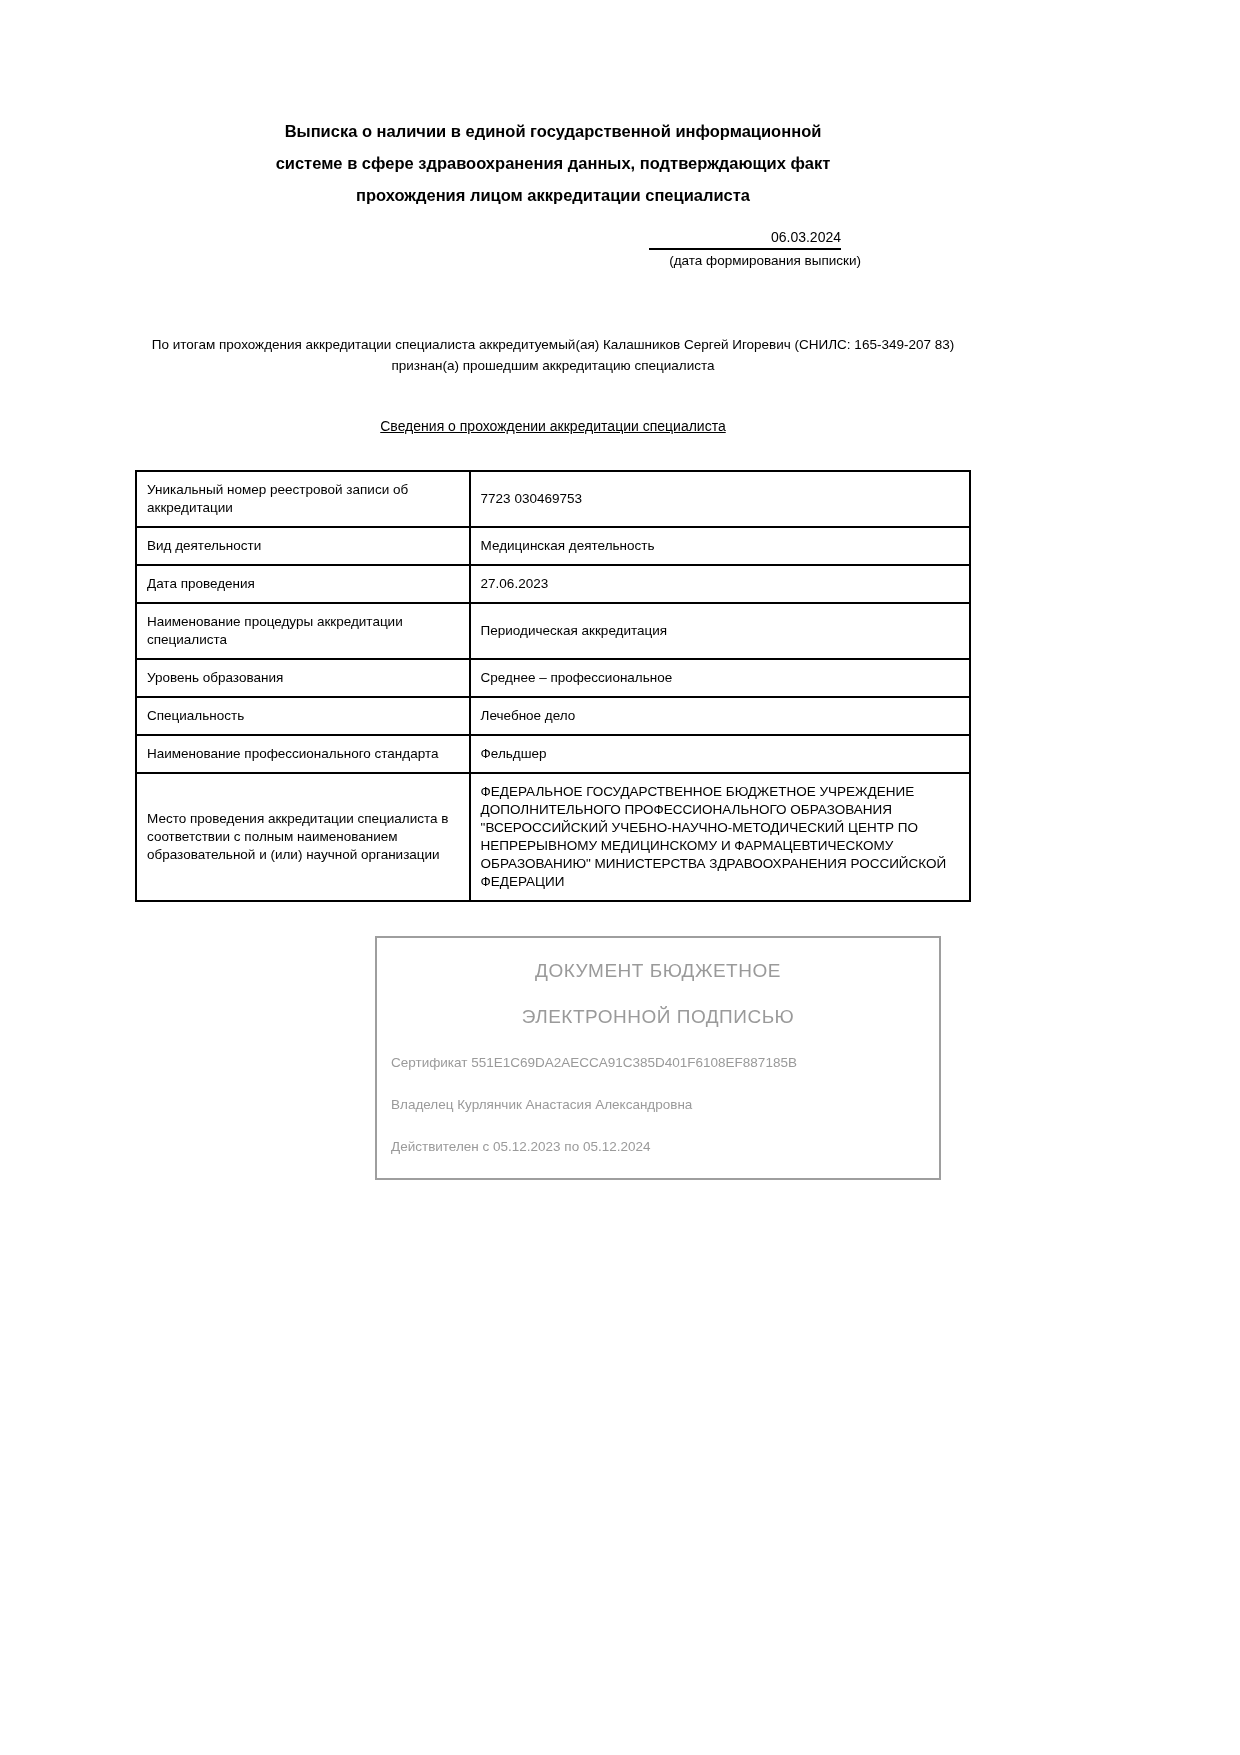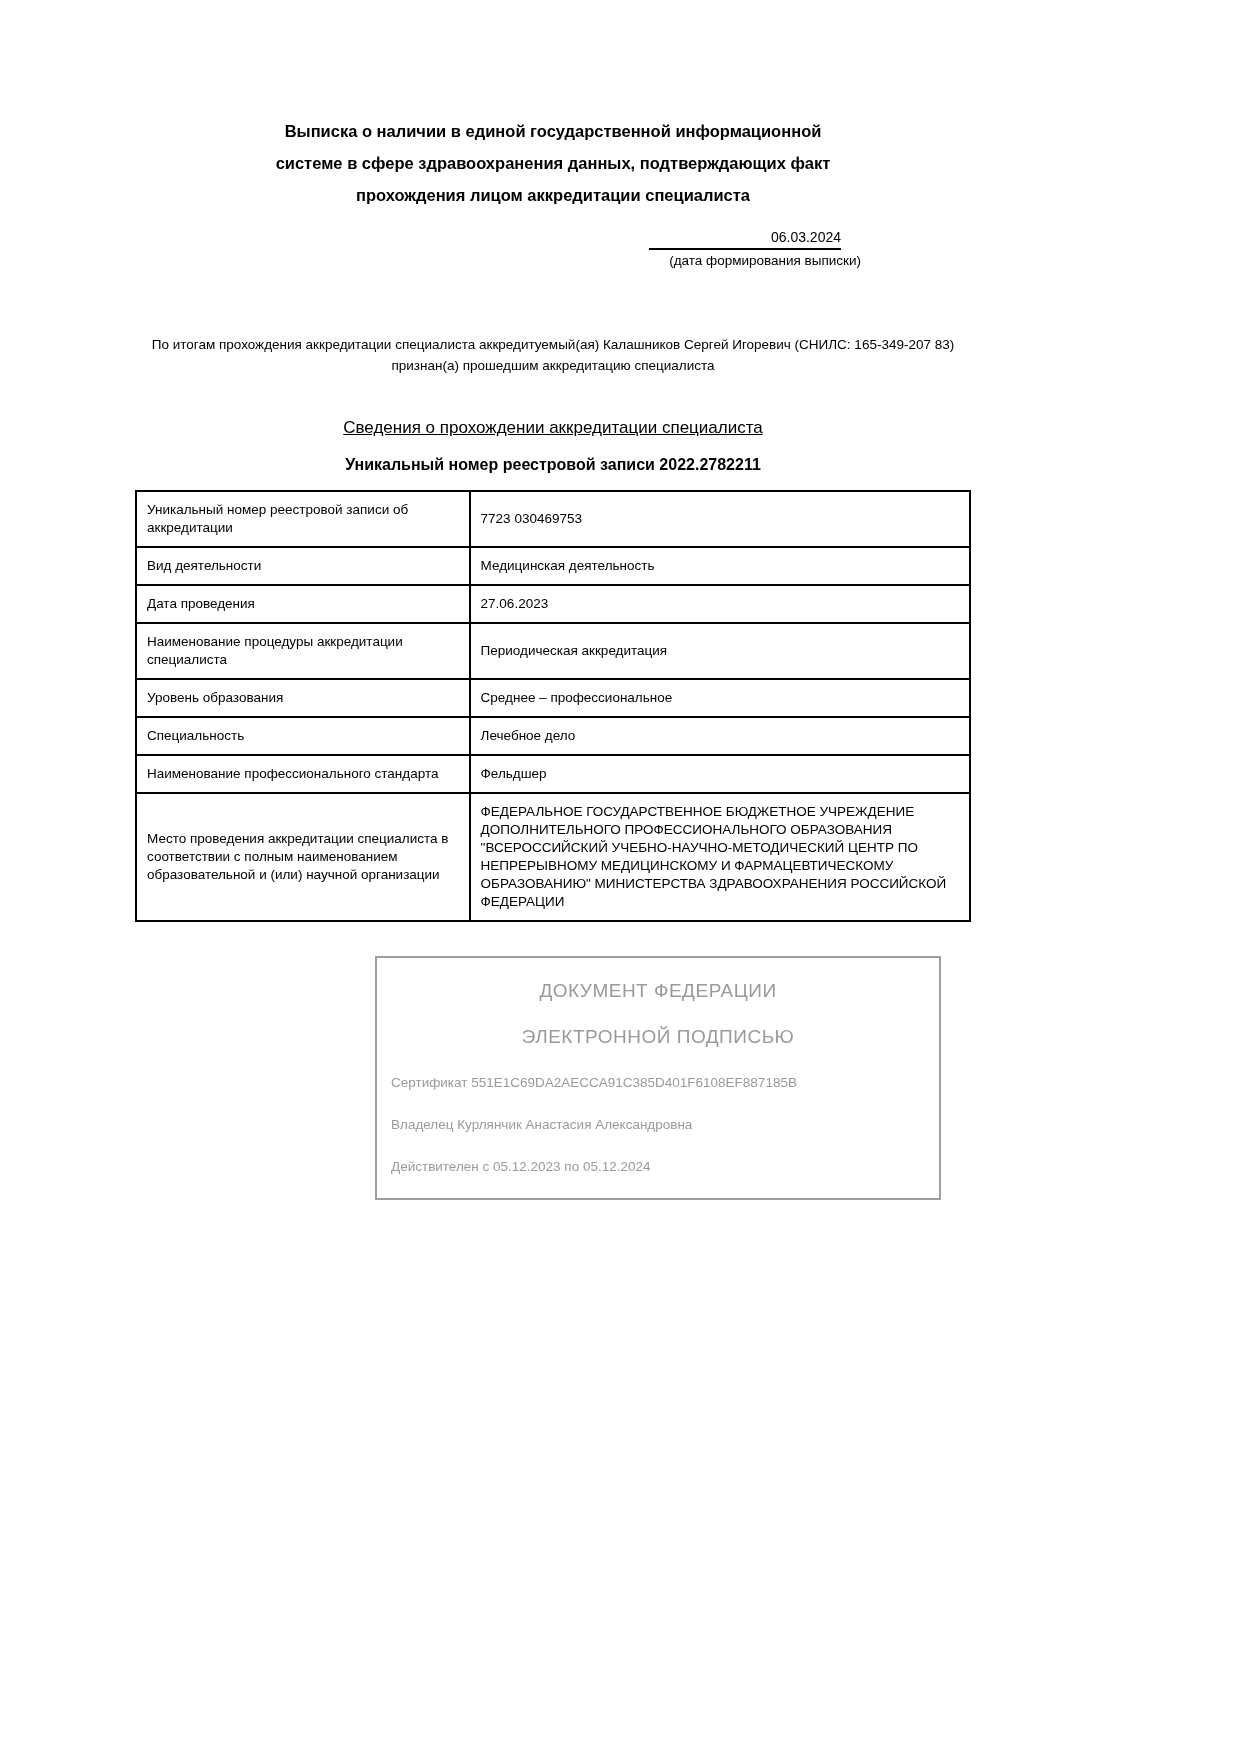--- a/index.html
+++ b/index.html
@@ -44,24 +44,24 @@
     font-size: 13.5px;
     padding-top: 3px;
   }
   .intro {
     font-size: 13.5px;
     line-height: 21px;
     text-align: center;
     margin-bottom: 42px;
   }
   .section-heading {
-    font-size: 17px;
+    font-size: 14px;
     text-align: center;
     text-decoration: underline;
-    margin-bottom: 18px;
+    margin-bottom: 36px;
   }
   .record-heading {
     font-size: 16px;
     font-weight: bold;
     text-align: center;
     margin-bottom: 16px;
   }
   table.acc-table {
     width: 100%;
     border-collapse: collapse;
@@ -107,21 +107,20 @@
 
   <div class="date-block">
     <div class="date-value">06.03.2024</div>
     <div class="date-caption">(дата формирования выписки)</div>
   </div>
 
   <p class="intro">По итогам прохождения аккредитации специалиста аккредитуемый(ая) Калашников Сергей Игоревич (СНИЛС: 165-349-207 83) признан(а) прошедшим аккредитацию специалиста</p>
 
   <div class="section-heading">Сведения о прохождении аккредитации специалиста</div>
 
-  <div class="record-heading">Уникальный номер реестровой записи 2022.2782211</div>
 
   <table class="acc-table">
     <tbody>
       <tr>
         <td class="label-cell">Уникальный номер реестровой записи об аккредитации</td>
         <td class="value-cell">7723 030469753</td>
       </tr>
       <tr>
         <td class="label-cell">Вид деятельности</td>
         <td class="value-cell">Медицинская деятельность</td>
@@ -147,20 +146,20 @@
         <td class="value-cell">Фельдшер</td>
       </tr>
       <tr>
         <td class="label-cell">Место проведения аккредитации специалиста в соответствии с полным наименованием образовательной и (или) научной организации</td>
         <td class="value-cell">ФЕДЕРАЛЬНОЕ ГОСУДАРСТВЕННОЕ БЮДЖЕТНОЕ УЧРЕЖДЕНИЕ ДОПОЛНИТЕЛЬНОГО ПРОФЕССИОНАЛЬНОГО ОБРАЗОВАНИЯ "ВСЕРОССИЙСКИЙ УЧЕБНО-НАУЧНО-МЕТОДИЧЕСКИЙ ЦЕНТР ПО НЕПРЕРЫВНОМУ МЕДИЦИНСКОМУ И ФАРМАЦЕВТИЧЕСКОМУ ОБРАЗОВАНИЮ" МИНИСТЕРСТВА ЗДРАВООХРАНЕНИЯ РОССИЙСКОЙ ФЕДЕРАЦИИ</td>
       </tr>
     </tbody>
   </table>
 
   <div class="sign-box">
-    <div class="sign-title">ДОКУМЕНТ ФЕДЕРАЦИИ</div>
+    <div class="sign-title">ДОКУМЕНТ БЮДЖЕТНОЕ</div>
     <div class="sign-title second">ЭЛЕКТРОННОЙ ПОДПИСЬЮ</div>
     <div class="sign-info">Сертификат 551E1C69DA2AECCA91C385D401F6108EF887185B</div>
     <div class="sign-info">Владелец Курлянчик Анастасия Александровна</div>
     <div class="sign-info">Действителен с 05.12.2023 по 05.12.2024</div>
   </div>
 
 </div>
 
 </body></html>

